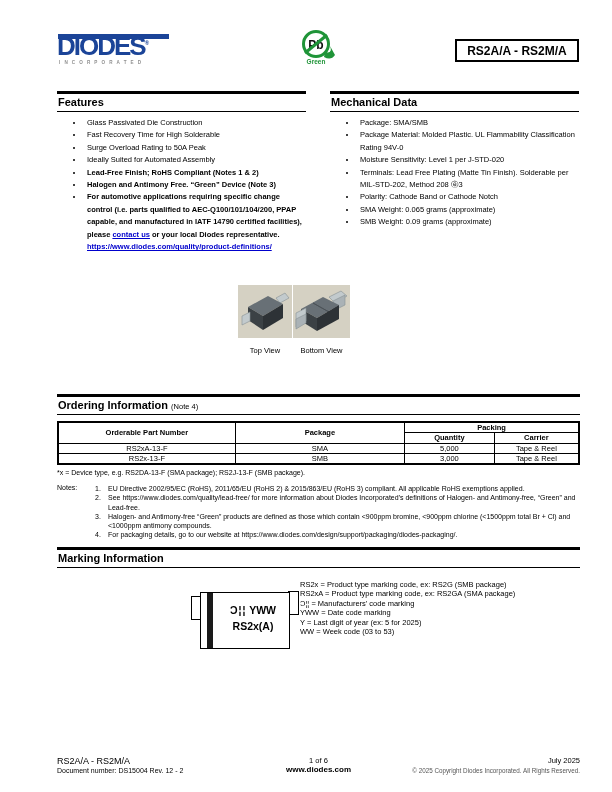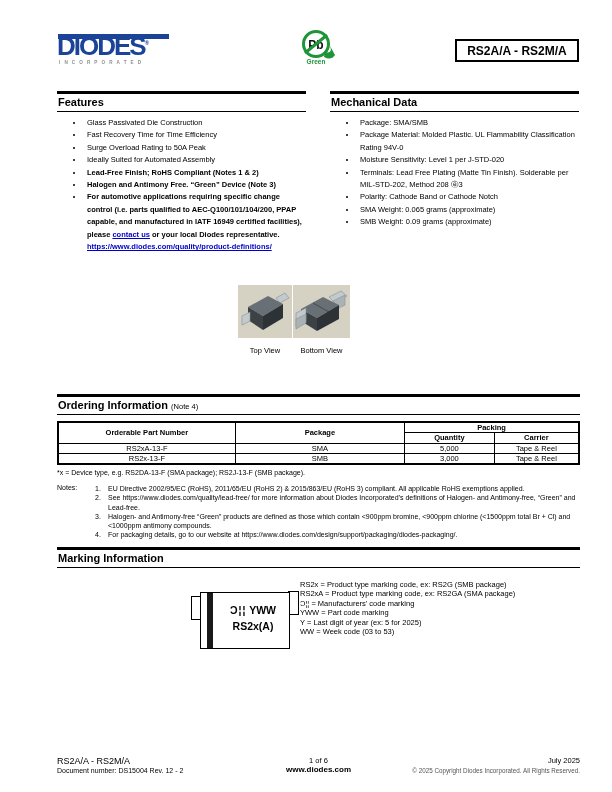--- a/index.html
+++ b/index.html
@@ -110,26 +110,26 @@
       <text x="19" y="35.5" text-anchor="middle" font-size="6.5" font-weight="bold" fill="#1f9438" font-family="Liberation Sans, sans-serif">Green</text>
     </svg>
   </div>
 
   <div class="part-box">RS2A/A - RS2M/A</div>
 
   <div class="col features-col">
     <div class="sec-h">Features</div>
     <ul class="bullets">
       <li>Glass Passivated Die Construction</li>
-      <li>Fast Recovery Time for Time Efficiency</li>
+      <li>Fast Recovery Time for High Solderable</li>
       <li>Surge Overload Rating to 50A Peak</li>
       <li>Ideally Suited for Automated Assembly</li>
       <li class="b">Lead-Free Finish; RoHS Compliant (Notes 1 &amp; 2)</li>
       <li class="b">Halogen and Antimony Free. “Green” Device (Note 3)</li>
-      <li class="b"><span>For automotive applications requiring specific change control (i.e. parts qualified to AEC-Q100/101/104/200, PPAP capable, and manufactured in IATF 16949 certified facilities), please </span><a class="link">contact us</a><span> or your local Diodes representative.</span><br>
+      <li class="b"><span>For automotive applications requiring specific change control (i.e. parts qualified to AEC-Q100/101/104/200, PPAP capable, and manufactured in IATF 14790 certified facilities), please </span><a class="link">contact us</a><span> or your local Diodes representative.</span><br>
         <a class="link">https://www.diodes.com/quality/product-definitions/</a>
       </li>
     </ul>
   </div>
 
   <div class="col mech-col">
     <div class="sec-h">Mechanical Data</div>
     <ul class="bullets">
       <li>Package: SMA/SMB</li>
       <li>Package Material: Molded Plastic. UL Flammability Classification Rating 94V-0</li>
@@ -230,21 +230,21 @@
         <div class="ctext">
           <div><span class="mk">Ɔ¦¦</span> <span>YWW</span></div>
           <div>RS2x(A)</div>
         </div>
       </div>
     </div>
     <div class="legend">
       <div>RS2x = Product type marking code, ex: RS2G (SMB package)</div>
       <div>RS2xA = Product type marking code, ex: RS2GA (SMA package)</div>
       <div>Ɔ¦¦  = Manufacturers' code marking</div>
-      <div>YWW = Part code marking</div>
+      <div>YWW = Date code marking</div>
       <div>Y = Last digit of year (ex: 5 for 2025)</div>
       <div>WW = Week code (03 to 53)</div>
     </div>
   </div>
 
   <div class="footer">
     <div class="f-left">
       <div>RS2A/A - RS2M/A</div>
       <div class="doc">Document number: DS15004 Rev. 12 - 2</div>
     </div>

